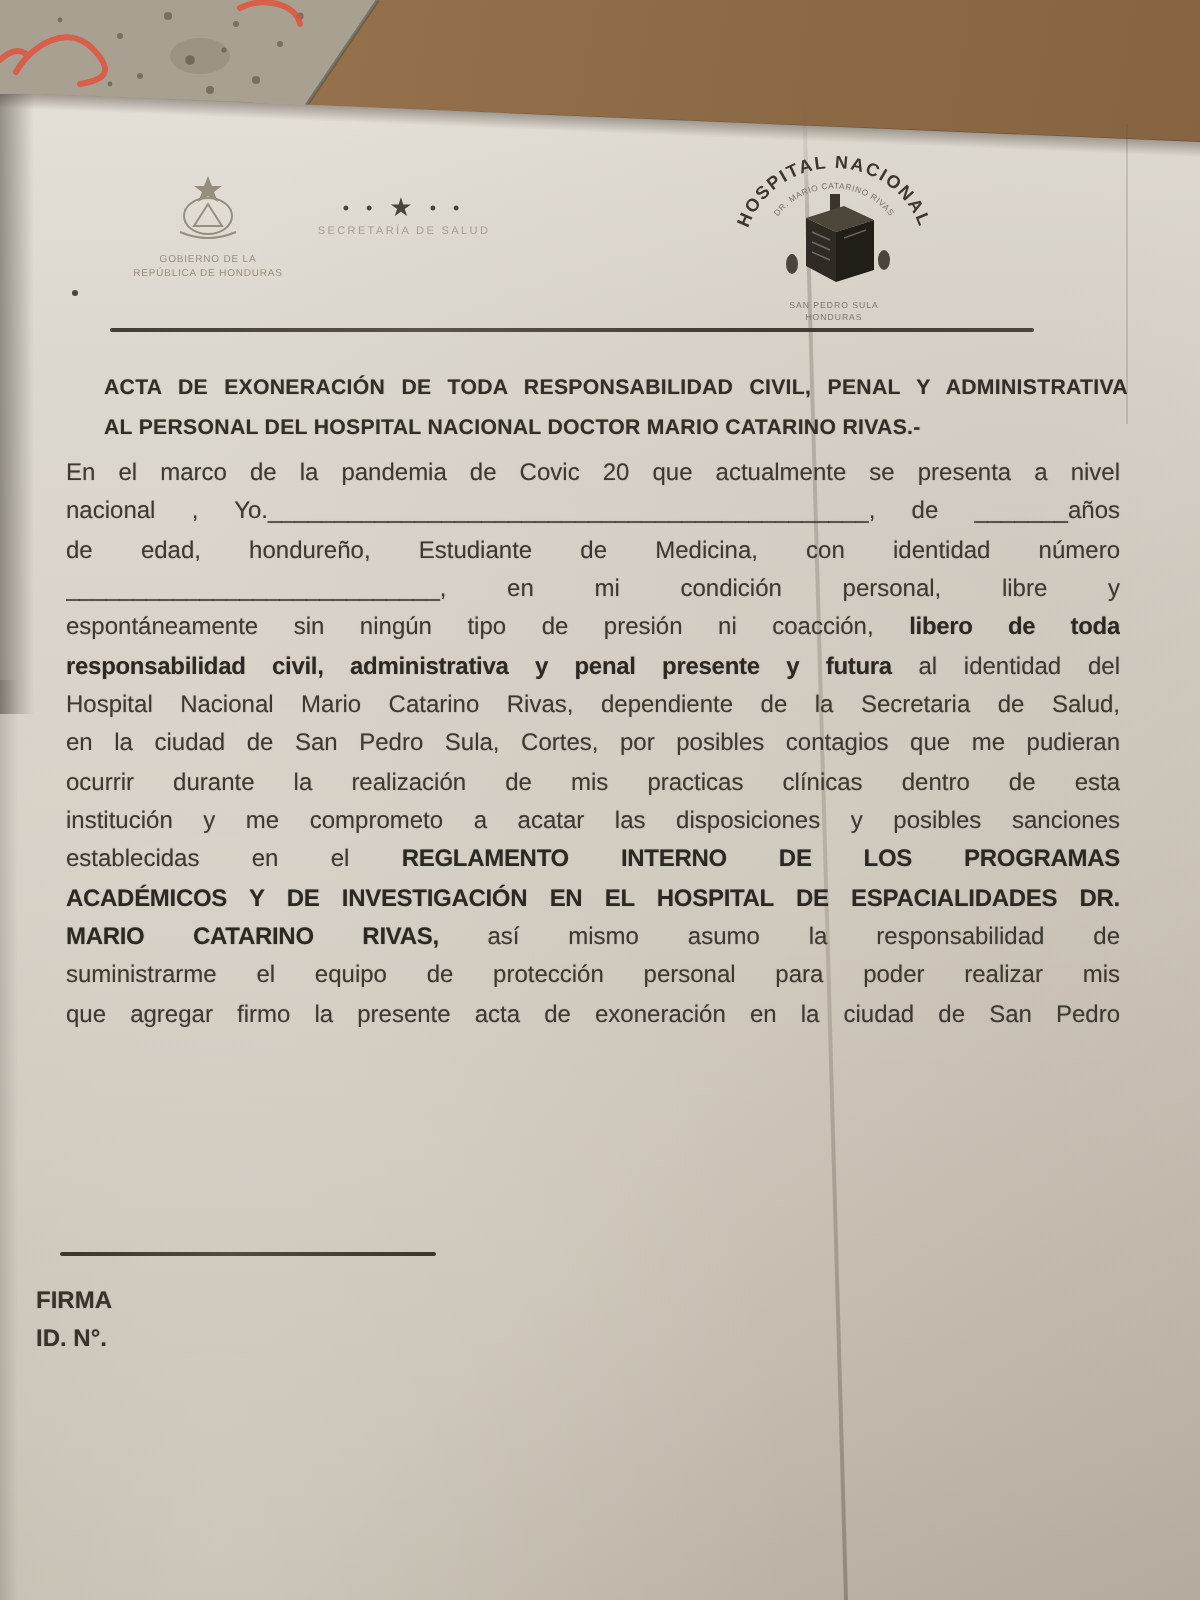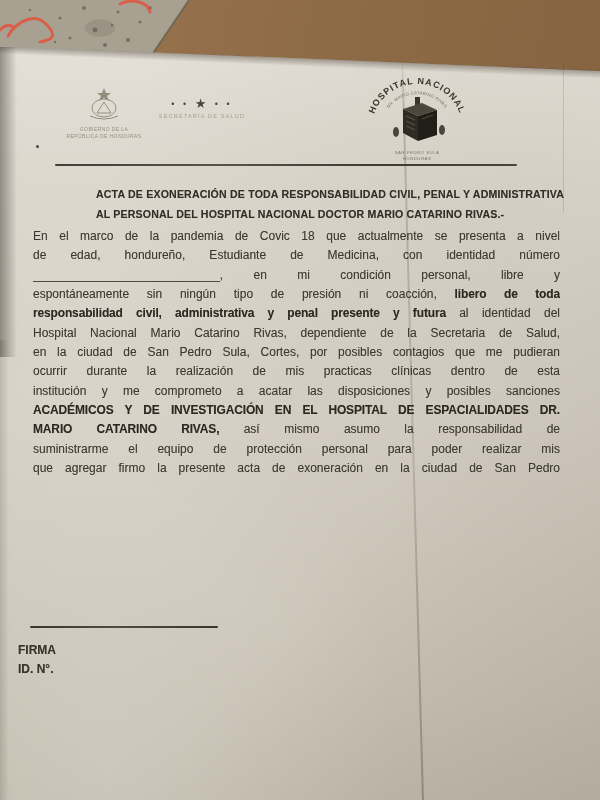--- a/index.html
+++ b/index.html
@@ -55,21 +55,21 @@
   .stars-row .bigstar{font-size:13px;vertical-align:-1px;letter-spacing:3px;}
   .seal-caption{font-size:5.5px;letter-spacing:1.2px;color:#a49c8d;filter:blur(.3px);margin-top:2px;}
   .seal-right{position:absolute;left:360px;top:78px;}
   
   .sep{position:absolute;left:55px;top:164px;width:462px;height:2px;border-radius:1px;
     background:linear-gradient(to right,#423d35,#59534a 35%,#3f3a32 70%,#4a443c);}
   .dot-mark{position:absolute;left:36px;top:145px;width:3px;height:3px;border-radius:50%;background:#4c463d;}
   
   .title{position:absolute;left:52px;top:184px;width:512px;font-weight:700;color:#332f28;
     font-size:10.6px;letter-spacing:.15px;text-shadow:0 0 .6px rgba(55,50,42,.4);}
-  .tline{height:20px;line-height:20px;overflow:hidden;margin-left:44px;}
+  .tline{height:20px;line-height:20px;overflow:hidden;}
   .tline.just{text-align:justify;text-align-last:justify;}
   
   .docbody{position:absolute;left:33px;top:227px;width:527px;font-size:12px;
     color:#3e3930;text-shadow:0 0 .6px rgba(62,57,48,.35);}
   .bline{height:19.35px;line-height:19.35px;overflow:hidden;text-align:justify;text-align-last:justify;}
   .bline .b{font-weight:700;color:#2c2822;letter-spacing:-.15px;}
   
   .sig-line{position:absolute;left:30px;top:626px;width:188px;height:2px;border-radius:1px;
     background:linear-gradient(to right,#3a352d,#514b41 45%,#3a352d);}
   .firma{position:absolute;left:18px;top:641px;font-size:12px;font-weight:700;color:#37322a;
@@ -162,29 +162,31 @@
 
     <div class="dot-mark"></div>
     <div class="sep"></div>
 
     <div class="title">
       <div class="tline just">ACTA DE EXONERACIÓN DE TODA RESPONSABILIDAD CIVIL, PENAL Y ADMINISTRATIVA</div>
       <div class="tline">AL PERSONAL DEL HOSPITAL NACIONAL DOCTOR MARIO CATARINO RIVAS.-</div>
     </div>
 
     <div class="docbody">
-      <div class="bline"><span class="sg">En el marco de la pandemia de Covic 18 que actualmente se presenta a nivel</span></div>
+      <div class="bline"><span class="sg">En el marco de la pandemia de Covic 20 que actualmente se presenta a nivel</span></div>
+      <div class="bline"><span class="sg">nacional , Yo._____________________________________________, de _______años</span></div>
       <div class="bline"><span class="sg">de edad, hondureño, Estudiante de Medicina, con identidad número</span></div>
       <div class="bline"><span class="sg">____________________________, en mi condición personal, libre y</span></div>
       <div class="bline"><span class="sg">espontáneamente sin ningún tipo de presión ni coacción, </span><span class="sg b">libero de toda</span></div>
       <div class="bline"><span class="sg b">responsabilidad civil, administrativa y penal presente y futura </span><span class="sg">al identidad del</span></div>
       <div class="bline"><span class="sg">Hospital Nacional Mario Catarino Rivas, dependiente de la Secretaria de Salud,</span></div>
       <div class="bline"><span class="sg">en la ciudad de San Pedro Sula, Cortes, por posibles contagios que me pudieran</span></div>
       <div class="bline"><span class="sg">ocurrir durante la realización de mis practicas clínicas dentro de esta</span></div>
       <div class="bline"><span class="sg">institución y me comprometo a acatar las disposiciones y posibles sanciones</span></div>
+      <div class="bline"><span class="sg">establecidas en el </span><span class="sg b">REGLAMENTO INTERNO DE LOS PROGRAMAS</span></div>
       <div class="bline"><span class="sg b">ACADÉMICOS Y DE INVESTIGACIÓN EN EL HOSPITAL DE ESPACIALIDADES DR.</span></div>
       <div class="bline"><span class="sg b">MARIO CATARINO RIVAS, </span><span class="sg">así mismo asumo la responsabilidad de</span></div>
       <div class="bline"><span class="sg">suministrarme el equipo de protección personal para poder realizar mis</span></div>
       <div class="bline"><span class="sg">que agregar firmo la presente acta de exoneración en la ciudad de San Pedro</span></div>
     </div>
 
     <div class="sig-line"></div>
     <div class="firma">
       <div>FIRMA</div>
       <div>ID. N°.</div>

